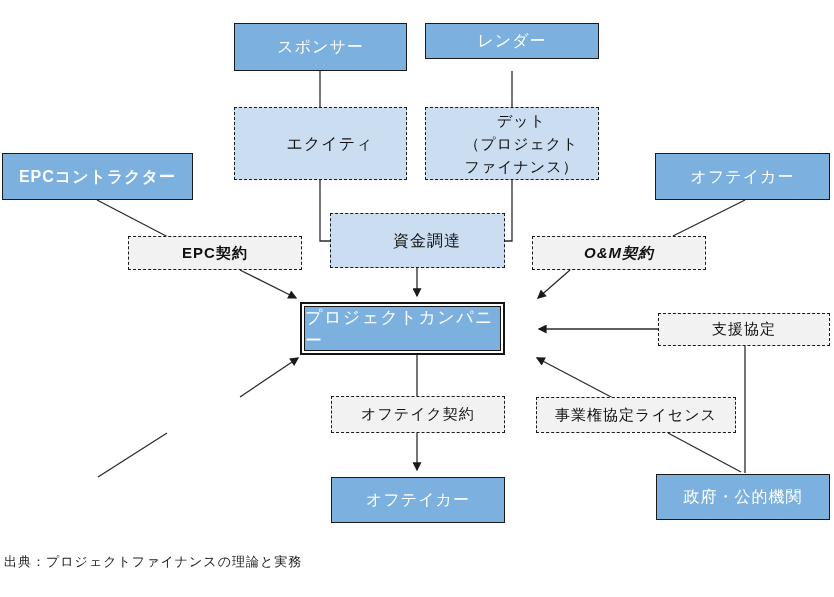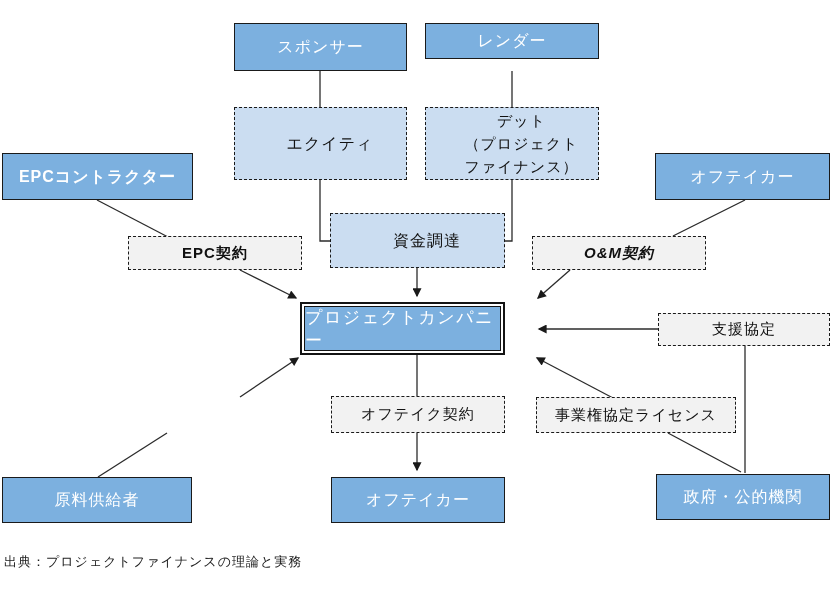--- a/index.html
+++ b/index.html
@@ -91,19 +91,18 @@
 
   <div class="company-outer" style="left:300px;top:302px;width:205px;height:53px;">
     <div class="company-inner">プロジェクトカンパニー</div>
   </div>
 
   <div class="node gray" style="left:658px;top:313px;width:172px;height:33px;">支援協定</div>
 
   <div class="node gray" style="left:331px;top:396px;width:174px;height:37px;">オフテイク契約</div>
   <div class="node gray" style="left:528px;top:397px;width:200px;height:36px;margin-left:8px;">事業権協定ライセンス</div>
 
-  <div class="node solid" style="left:2px;top:477px;width:190px;height:46px;">原料供給者</div>
   <div class="node solid" style="left:331px;top:477px;width:174px;height:46px;">オフテイカー</div>
   <div class="node solid" style="left:656px;top:474px;width:174px;height:46px;">政府・公的機関</div>
 
   <div class="source">出典：プロジェクトファイナンスの理論と実務</div>
 
 </div>
 
 </body></html>

